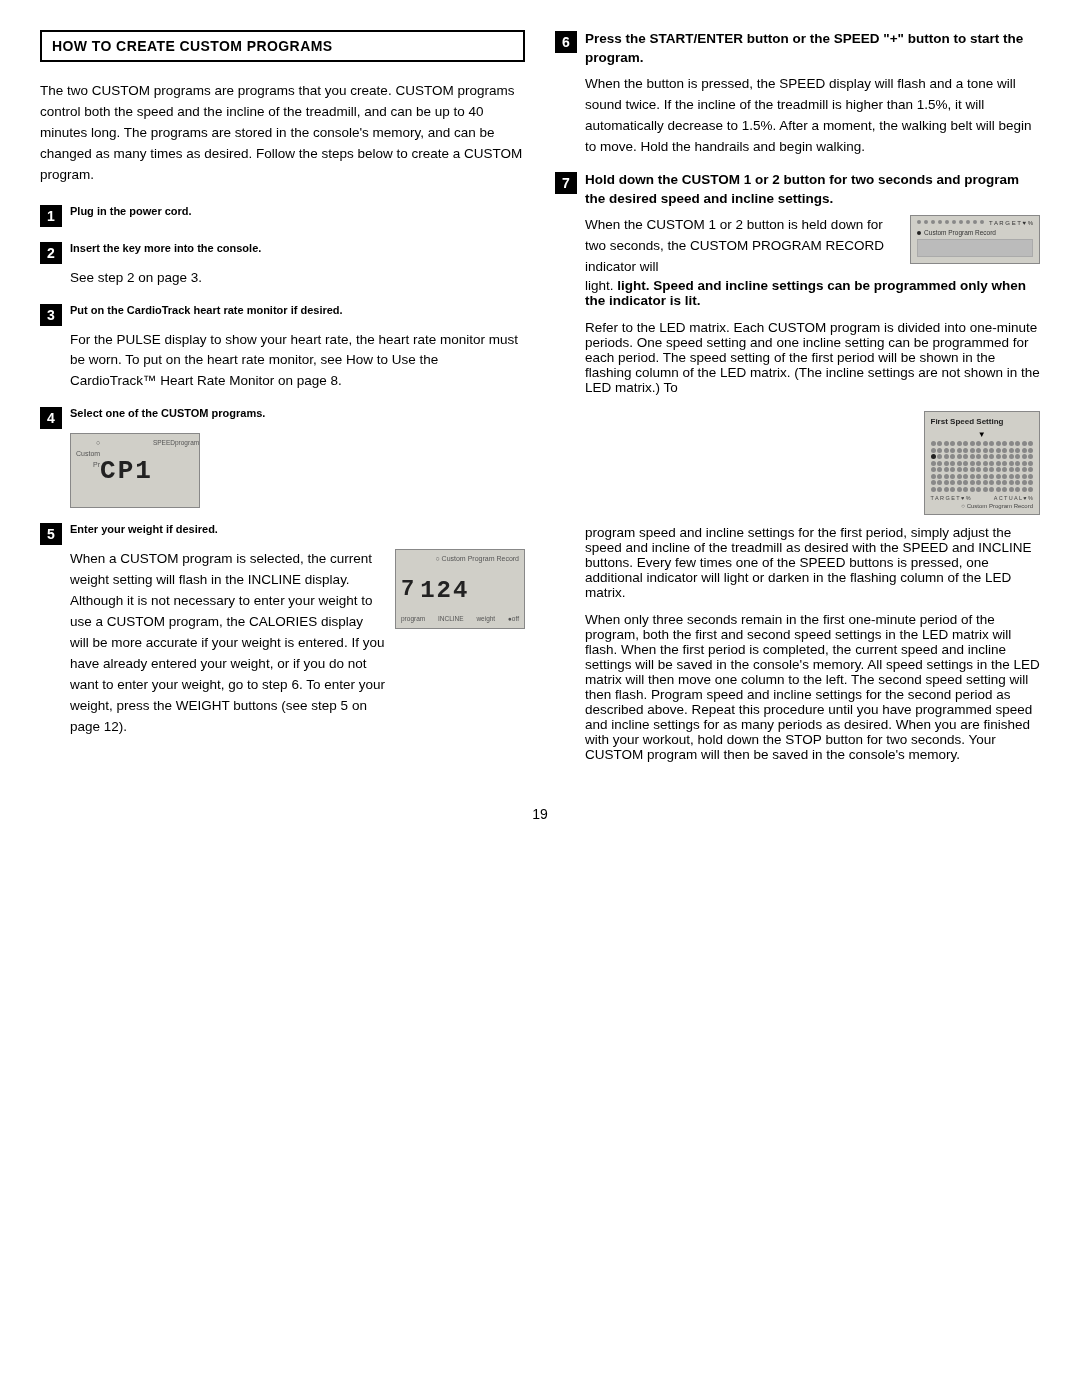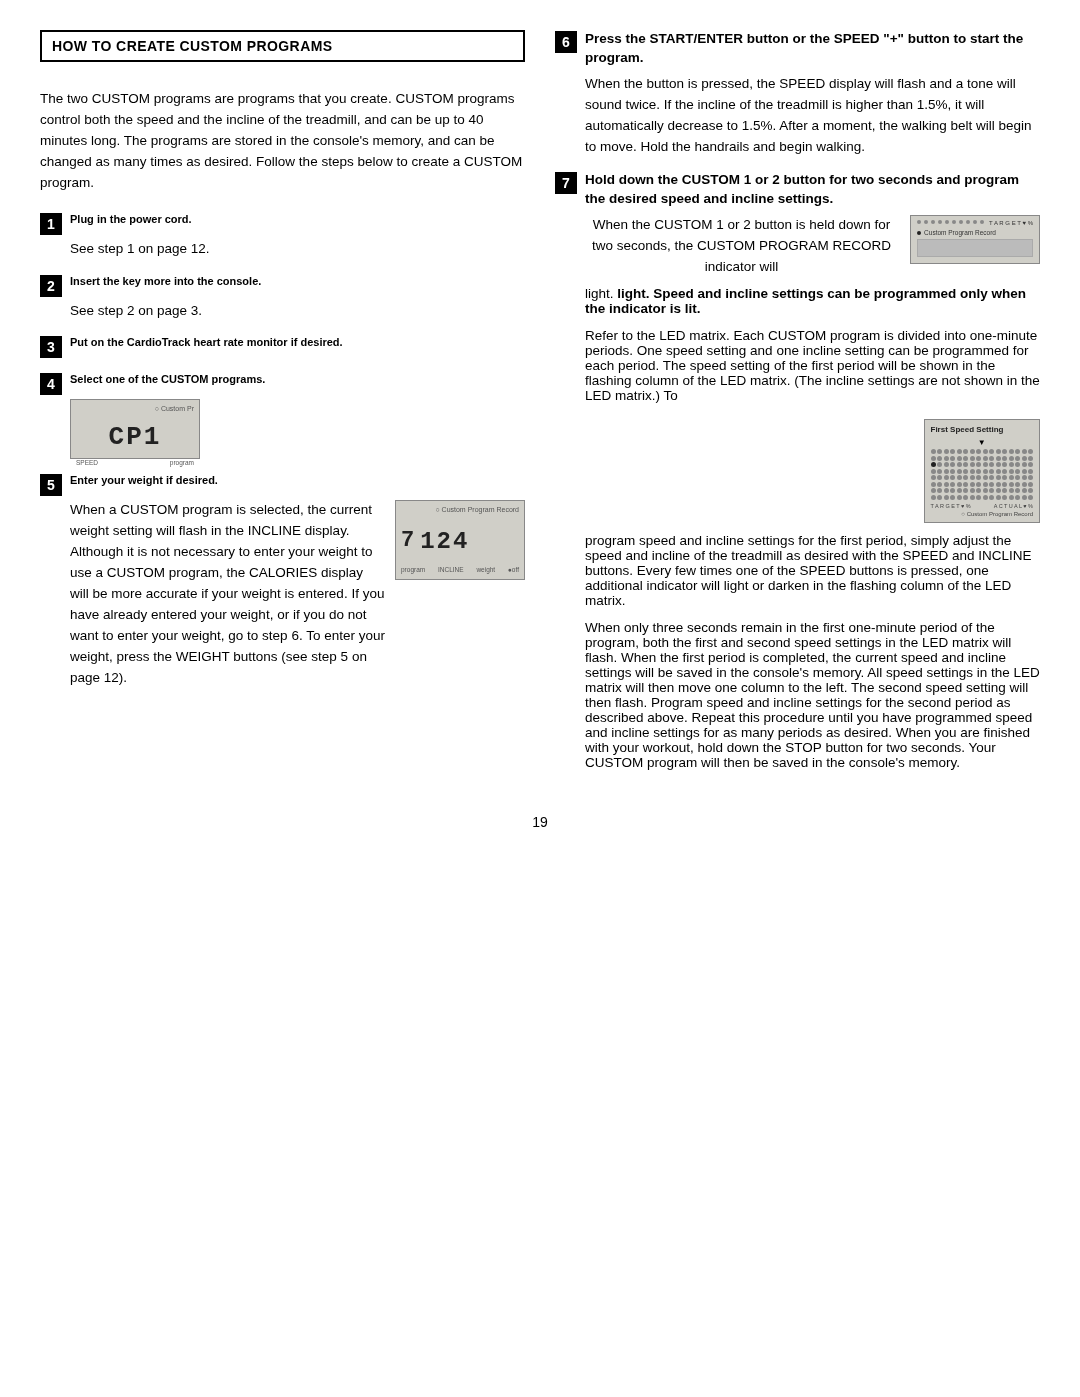--- a/index.html
+++ b/index.html
@@ -24,21 +24,21 @@
     .col-right {
       flex: 1;
       min-width: 0;
     }
     .section-header {
       border: 2px solid #000;
       padding: 6px 10px;
       font-weight: bold;
       font-size: 14px;
       text-align: left;
-      margin-bottom: 27px;
+      margin-bottom: 19px;
       letter-spacing: 0.03em;
     }
     .intro-text {
       margin-bottom: 18px;
       line-height: 1.55;
     }
     .step-block {
       margin-bottom: 14px;
     }
     .step-header {
@@ -76,26 +76,26 @@
     }
     .step-text-col {
       flex: 1;
     }
     .step-image-col {
       flex-shrink: 0;
     }
     
     .console-display {
       width: 130px;
-      height: 60px;
+      height: 75px;
       background: #d0cfc8;
       border: 1.5px solid #888;
       position: relative;
       display: flex;
-      flex-direction: column;
+      flex-direction: row;
       padding: 4px 5px;
     }
     .console-top-label {
       font-size: 7px;
       text-align: right;
       color: #555;
       margin-bottom: 2px;
     }
     .console-digits {
       display: flex;
@@ -134,22 +134,21 @@
       line-height: 1.4;
     }
     .right-step-content {
       margin-left: 30px;
       line-height: 1.55;
       margin-bottom: 14px;
     }
     .right-step-with-image {
       display: flex;
       gap: 12px;
-      margin-bottom: 8px;
-      text-align: center;
+      margin-bottom: 0;
     }
     .right-text-col {
       flex: 1;
       line-height: 1.55;
     }
     .led-dot {
       width: 5px;
       height: 5px;
       border-radius: 50%;
       background: #888;
@@ -214,36 +213,36 @@
   <div class="col-left">
     <div class="section-header">HOW TO CREATE CUSTOM PROGRAMS</div>
 
     <p class="intro-text">The two CUSTOM programs are programs that you create. CUSTOM programs control both the speed and the incline of the treadmill, and can be up to 40 minutes long. The programs are stored in the console's memory, and can be changed as many times as desired. Follow the steps below to create a CUSTOM program.</p>
 
     <div class="step-block">
       <div class="step-header">
         <div class="step-number">1</div>
         <div class="step-title">Plug in the power cord.</div>
       </div>
-      <div class="step-content">See step 1 on page 12.</div>
     </div>
 
     <div class="step-block">
       <div class="step-header">
         <div class="step-number">2</div>
         <div class="step-title">Insert the key more into the console.</div>
       </div>
       <div class="step-content">See step 2 on page 3.</div>
     </div>
 
     <div class="step-block">
       <div class="step-header">
         <div class="step-number">3</div>
         <div class="step-title bold-text">Put on the CardioTrack heart rate monitor if desired.</div>
       </div>
+      <div class="step-content">For the PULSE display to show your heart rate, the heart rate monitor must be worn. To put on the heart rate monitor, see How to Use the CardioTrack™ Heart Rate Monitor on page 8.</div>
     </div>
 
     <div class="step-block">
       <div class="step-header">
         <div class="step-number">4</div>
         <div class="step-title bold-text">Select one of the CUSTOM programs.</div>
       </div>
       <div class="step-content">
         <div class="step-with-image">
           <div class="step-image-col">

